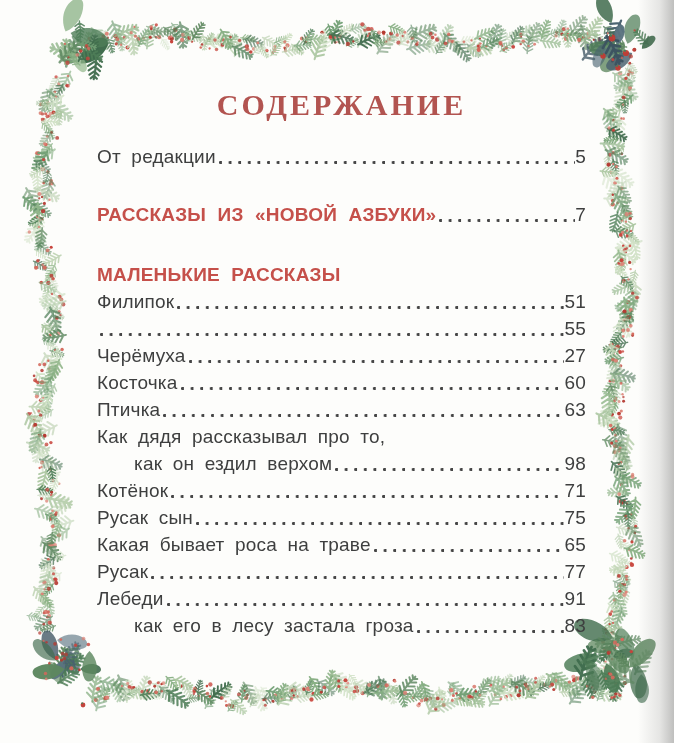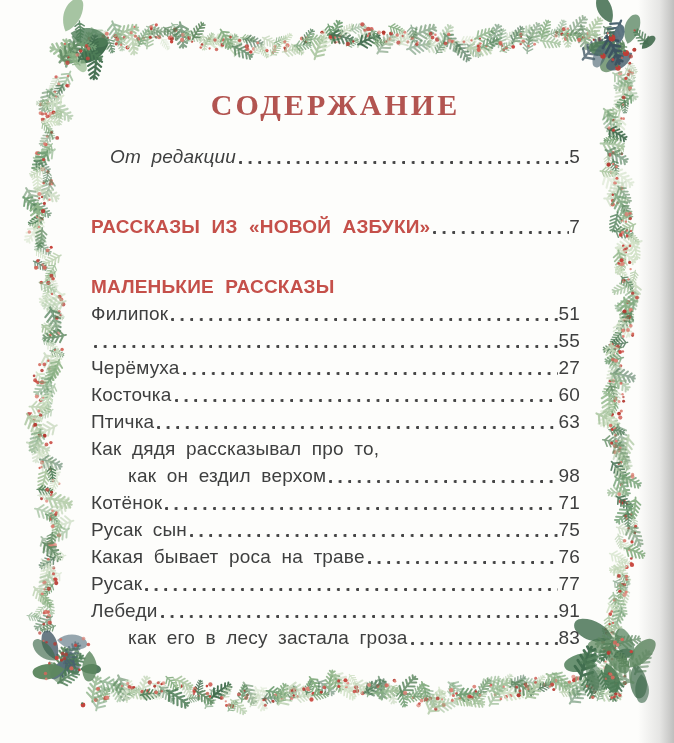--- a/index.html
+++ b/index.html
@@ -6,37 +6,37 @@
   .stage{
     position:relative;width:674px;height:743px;overflow:hidden;
     background:var(--paper,#fdfdfb);
     font-family:"Liberation Sans",sans-serif;
   }
   #garland{position:absolute;inset:0;pointer-events:none;}
   .edge-shade{
     position:absolute;top:0;right:0;width:36px;height:100%;
     background:linear-gradient(to right, rgba(150,150,150,0) 0%, rgba(145,145,145,0.22) 60%, rgba(115,115,115,0.45) 100%);
   }
-  .toc{position:absolute;left:91px;top:88px;width:489px;color:var(--text-gray,#3e3f3f);}
+  .toc{position:absolute;left:97px;top:88px;width:489px;color:var(--text-gray,#3e3f3f);}
   h1.title{
     margin:0;height:34px;line-height:34px;text-align:center;
     font-family:"Liberation Serif",serif;font-weight:bold;font-size:30px;
     letter-spacing:3px;color:var(--title-red,#b25450);
   }
   .row{display:flex;line-height:27px;font-size:19px;letter-spacing:0.2px;word-spacing:5px;}
   .row .label{white-space:nowrap;}
   .row .dots{
     flex:1;margin-left:3px;min-width:14px;
     background-image:radial-gradient(circle at 1.5px 1.5px, var(--dots-gray,#454545) 1.35px, rgba(0,0,0,0) 1.6px);
     background-repeat:repeat-x;background-size:9.6px 3px;background-position:left bottom 6px;
   }
   .row .pg{white-space:nowrap;}
   .row.front{margin-top:21px}
-  .row.front .label{font-style:italic;margin-left:19px;}
-  .row.section{margin-top:43px}
+  .row.front .label{}
+  .row.section{margin-top:31px}
   .row.section .label{color:var(--heading-red,#c5504a);font-weight:bold;word-spacing:6px;}
   .row.heading{margin-top:33px}
   .row.heading .label{color:var(--heading-red,#c5504a);font-weight:bold;word-spacing:6px;}
   .row.cont{padding-left:37px}
 </style>
 </head>
 <body>
 
 <div class="stage">
 
@@ -1192,21 +1192,21 @@
     <span class="pg">71</span>
   </div>
         <div class="row story">
     <span class="label">Русак сын</span>
     <span class="dots"></span>
     <span class="pg">75</span>
   </div>
         <div class="row story">
     <span class="label">Какая бывает роса на траве</span>
     <span class="dots"></span>
-    <span class="pg">76</span>
+    <span class="pg">65</span>
   </div>
         <div class="row story">
     <span class="label">Русак</span>
     <span class="dots"></span>
     <span class="pg">77</span>
   </div>
         <div class="row story">
     <span class="label">Лебеди</span>
     <span class="dots"></span>
     <span class="pg">91</span>

